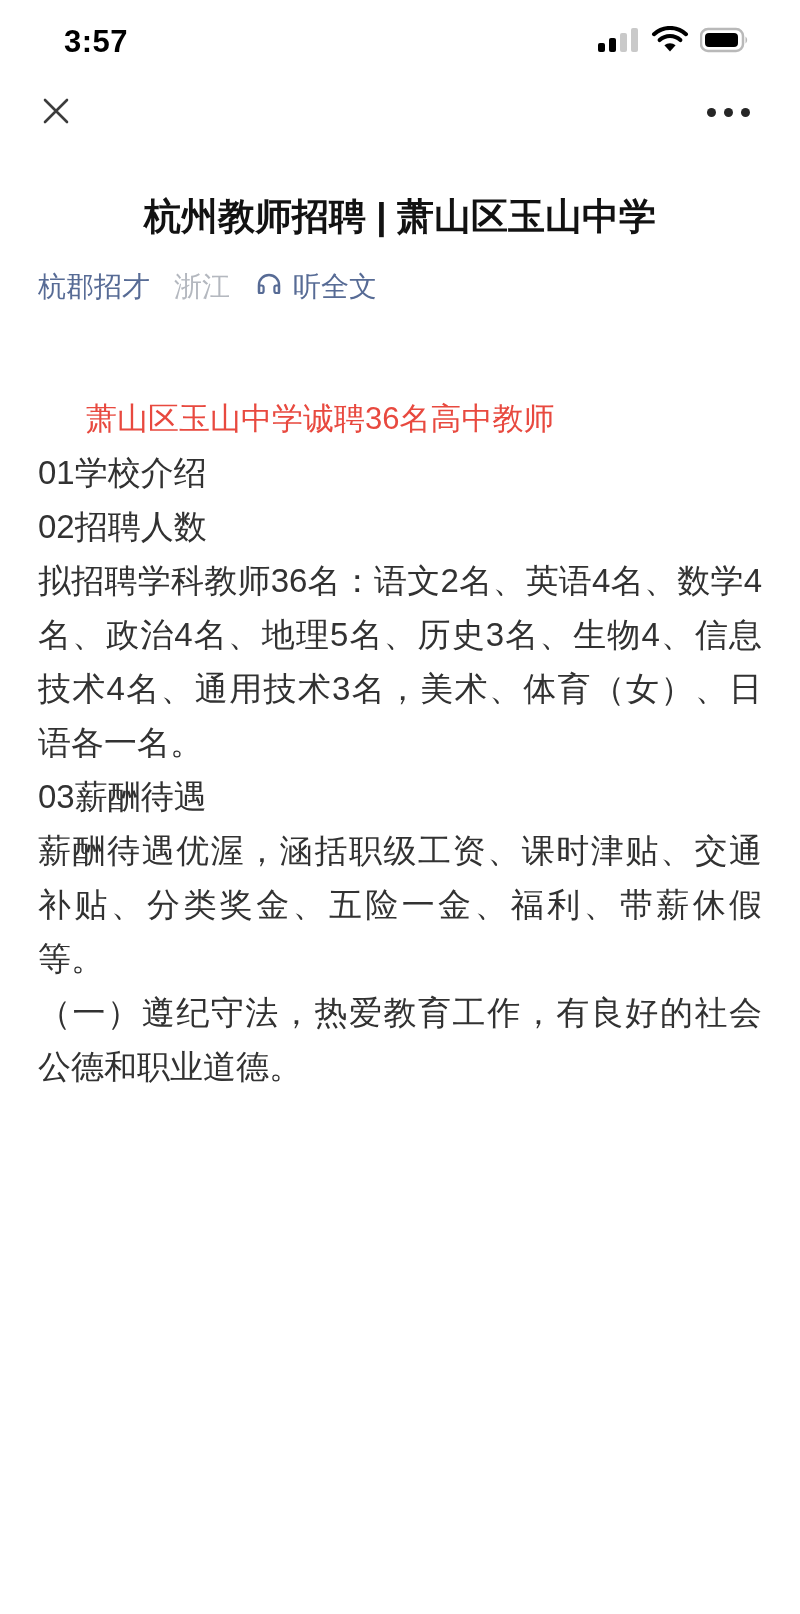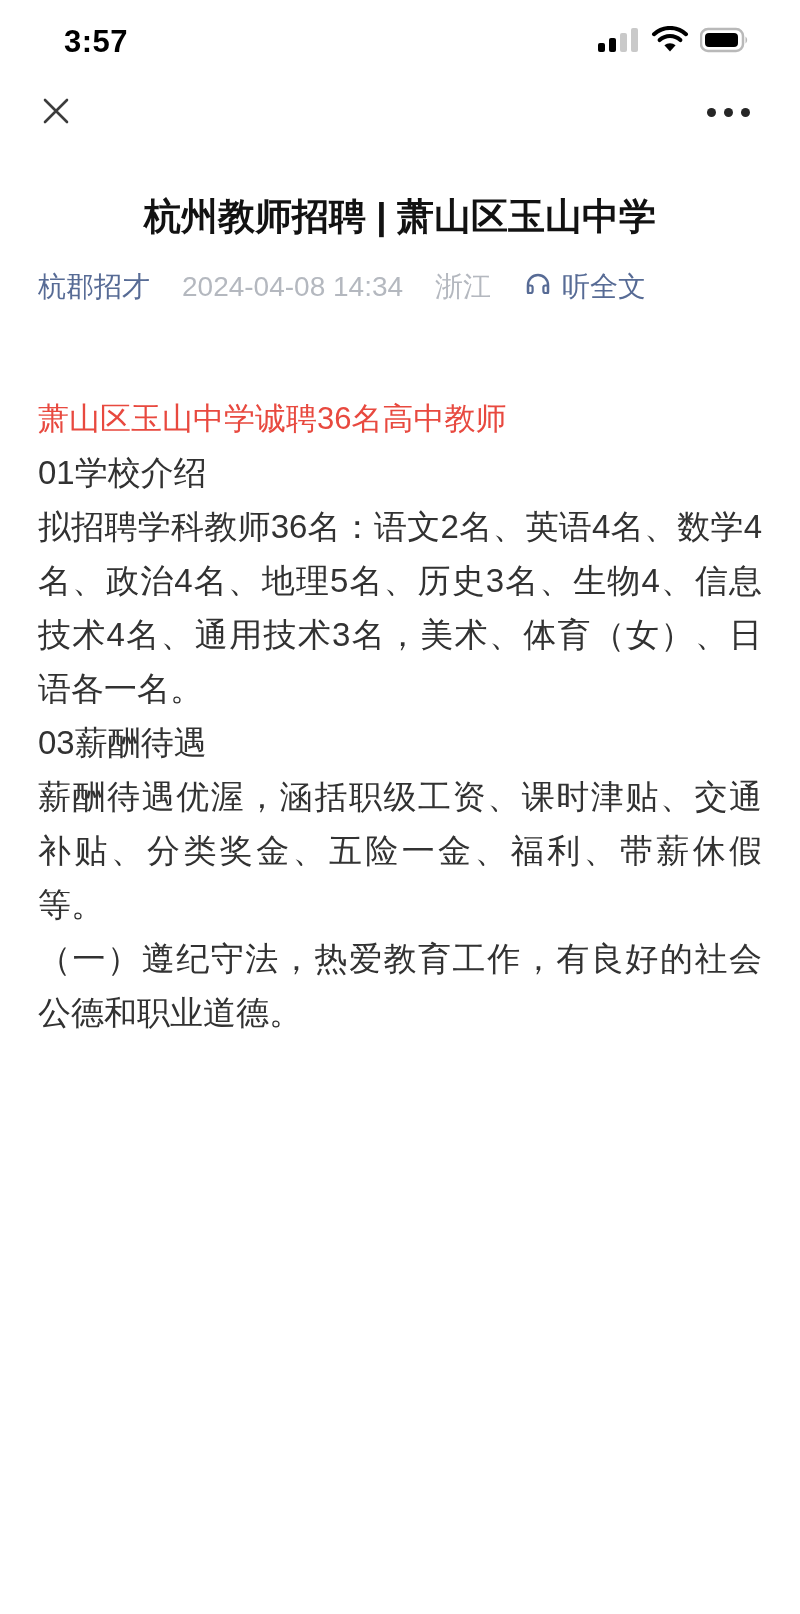--- a/index.html
+++ b/index.html
@@ -38,38 +38,39 @@
   .article { padding: 0 38px; }
   .article-title {
     margin-top: 60px;
     font-size: 37px; line-height: 46px;
     font-weight: 700; color: #121212; text-align: center;
   }
   .byline {
     margin-top: 28px;
     display: flex; align-items: center;
     font-size: 28px;
-    gap: 32px;
+    gap: 24px;
     white-space: nowrap;
   }
   .byline .author { color: #576b95; cursor: pointer; }
   .byline .muted { color: #b4b8bf; }
   .listen { display: inline-flex; align-items: flex-end; gap: 9px; color: #576b95; cursor: pointer; background: none; border: none; font-size: 28px; font-family: "Liberation Sans", sans-serif; }
 
   .content { margin-top: 86px; }
   .content p {
     font-size: 33px;
     line-height: 54px;
     color: #323232;
     text-align: justify;
     text-justify: inter-character;
   }
   .lead-heading {
     color: #e8493f !important;
     font-size: 31px !important;
+    margin-left: 48px;
   }
 </style>
 </head>
 <body>
 
 <div class="screen">
 
   <div class="status-bar">
     <span class="status-time">3:57</span>
     <span class="status-icons">
@@ -114,37 +115,37 @@
         </span>
     </button>
   </div>
 
   <div class="article">
 
     <h1 class="article-title">杭州教师招聘 | 萧山区玉山中学</h1>
 
     <div class="byline">
       <span class="author">杭郡招才</span>
-      <span class="muted">2024-04-08 14:34</span>
       <span class="muted">浙江</span>
       <button class="listen">
         <span>
           <svg width="30" height="30" viewBox="0 0 30 30">
             <path d="M5 23 v-7 a10 10 0 0 1 20 0 v7" fill="none" stroke="#576b95" stroke-width="2.4" stroke-linecap="round"></path>
             <path d="M5 16.5 h2.6 a2 2 0 0 1 2 2 v3.5 a2 2 0 0 1 -2 2 H5 Z" fill="none" stroke="#576b95" stroke-width="2.2" stroke-linejoin="round"></path>
             <path d="M25 16.5 h-2.6 a2 2 0 0 0 -2 2 v3.5 a2 2 0 0 0 2 2 H25 Z" fill="none" stroke="#576b95" stroke-width="2.2" stroke-linejoin="round"></path>
           </svg>
         </span>
         <span>听全文</span>
       </button>
     </div>
 
     <div class="content">
       <p class="lead-heading">萧山区玉山中学诚聘36名高中教师</p>
       <p>01学校介绍</p>
+      <p>02招聘人数</p>
       <p>拟招聘学科教师36名：语文2名、英语4名、数学4名、政治4名、地理5名、历史3名、生物4、信息技术4名、通用技术3名，美术、体育（女）、日语各一名。</p>
       <p>03薪酬待遇</p>
       <p>薪酬待遇优渥，涵括职级工资、课时津贴、交通补贴、分类奖金、五险一金、福利、带薪休假等。</p>
       <p>（一）遵纪守法，热爱教育工作，有良好的社会公德和职业道德。</p>
     </div>
 
   </div>
 </div>
 
 </body></html>

